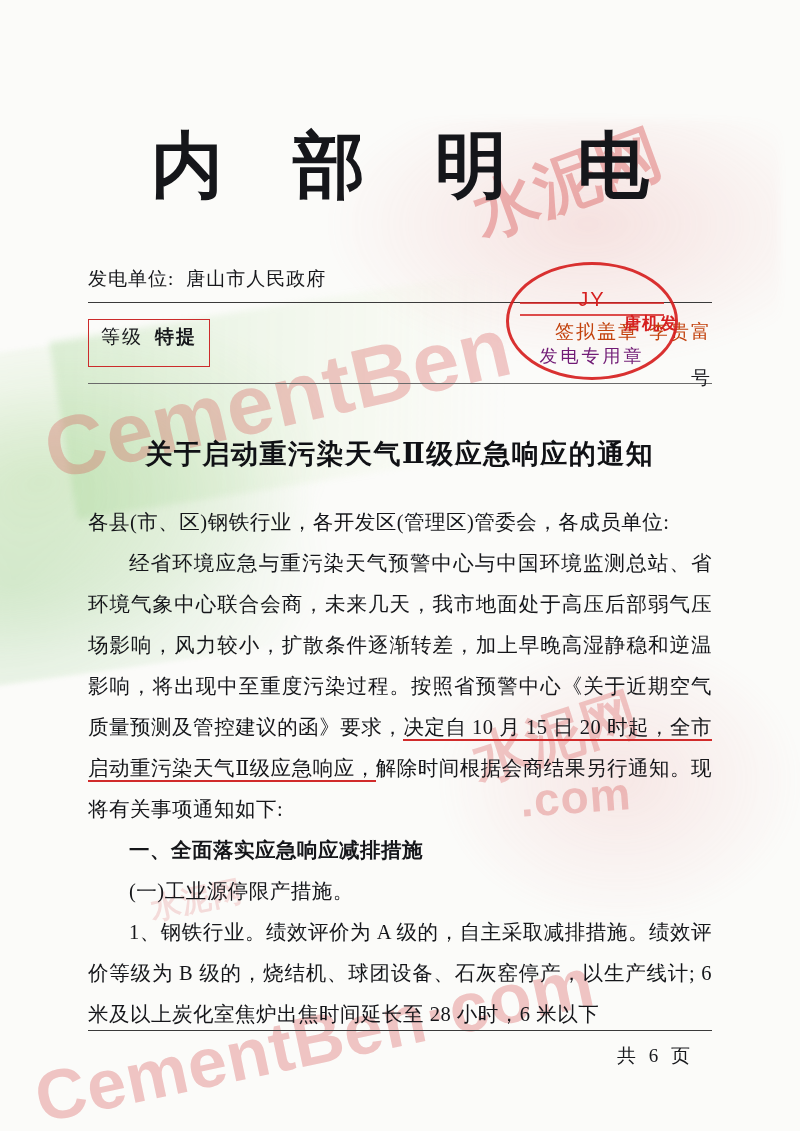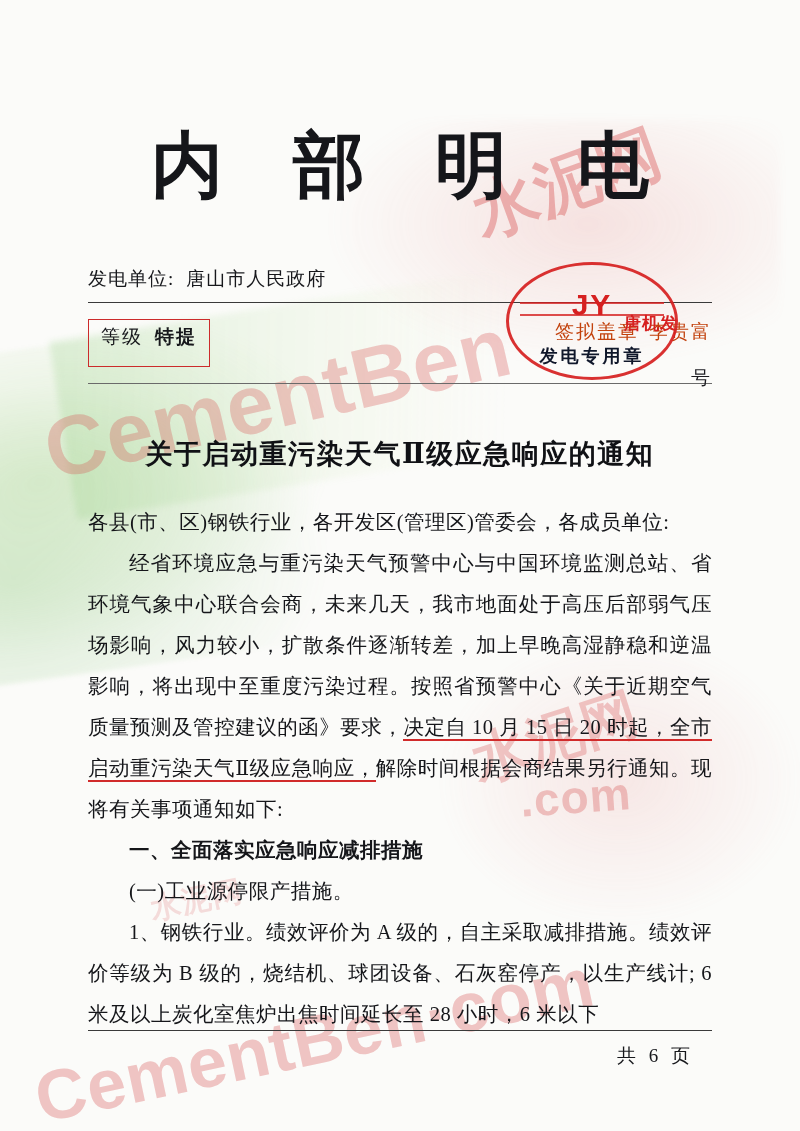--- a/index.html
+++ b/index.html
@@ -227,34 +227,34 @@
     font-size: 17px;
     font-weight: bold;
     letter-spacing: 1px;
     font-family: "Liberation Serif", serif;
   }
   .seal-bottom-text {
     position: absolute;
     left: 0; right: 0;
     bottom: 12px;
     text-align: center;
-    color: #0f172a;
+    color: #701a75;
     font-size: 18px;
-    font-weight: bold;
+    font-weight: normal;
     letter-spacing: 3px;
     font-family: "Liberation Serif", serif;
   }
   .seal-center {
     position: absolute;
     left: 50%;
     top: 26px;
     transform: translateX(-50%);
     color: #d62020;
-    font-size: 30px;
-    font-weight: bold;
+    font-size: 20px;
+    font-weight: normal;
     letter-spacing: 2px;
     font-family: "Liberation Sans", sans-serif;
   }
   .seal-strike {
     position: absolute;
     left: 14px;
     right: 14px;
     height: 2px;
     background: #d62020;
     opacity: .8;

